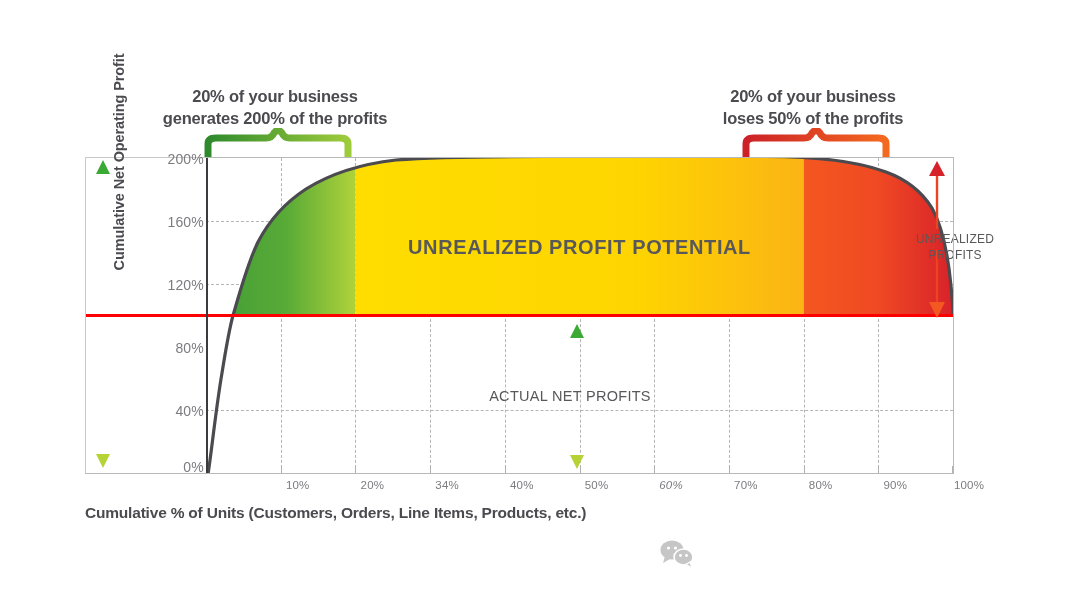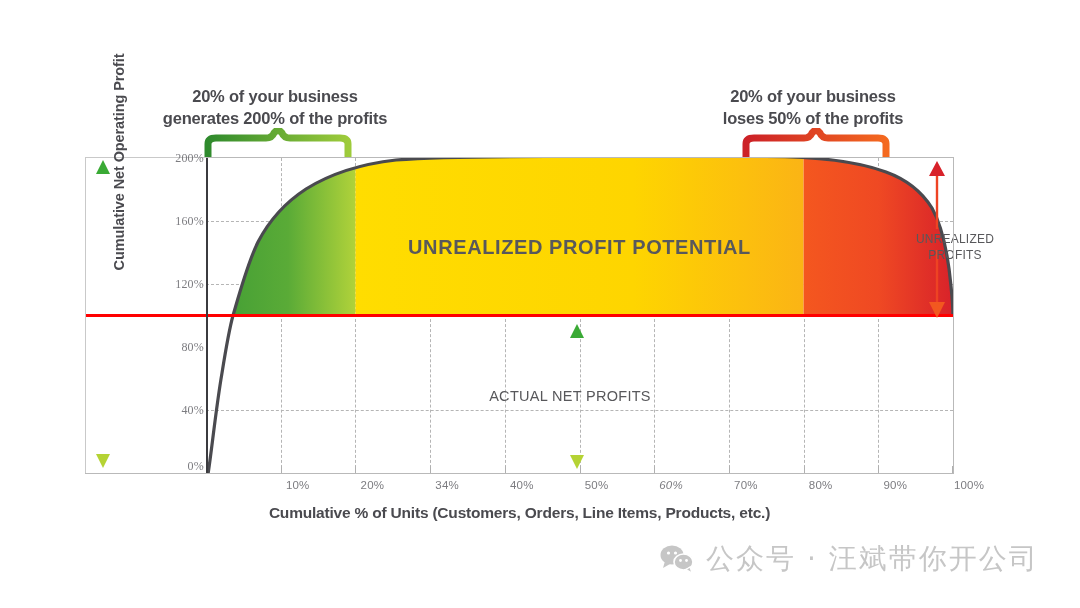--- a/index.html
+++ b/index.html
@@ -82,26 +82,25 @@
     position: absolute;
     left: 85px; top: 473px;
     width: 869px; height: 1px;
     background: #b9b9b9;
   }
 
   
   .ytick {
     position: absolute;
     right: 0;
-    font-size: 12px;
+    font-size: 14px;
     color: #7c7c80;
     text-align: right;
     width: 52px;
     letter-spacing: 0.2px;
-    font-family: Liberation Serif, serif;
   }
   #y-ticks { position: absolute; left: 148px; top: 158px; width: 56px; height: 315px; }
 
   
   #x-ticks { position: absolute; left: 206px; top: 479px; width: 747px; height: 18px; }
   .xtick {
     position: absolute;
     font-size: 11.5px;
     color: #7c7c80;
     transform: translateX(-50%);
@@ -145,21 +144,21 @@
     font-size: 14.5px;
     font-weight: bold;
     color: #4a4a4f;
     letter-spacing: -0.1px;
   }
   #x-axis-title {
     position: absolute;
     left: 85px;
     top: 504px;
     width: 869px;
-    text-align: center;
+    text-align: left;
     font-size: 15.5px;
     font-weight: bold;
     color: #4a4a4f;
     letter-spacing: -0.2px;
   }
 
   
   #band-label {
     position: absolute;
     left: 206px;
@@ -405,16 +404,15 @@
     <svg width="34" height="28" viewBox="0 0 34 28">
       <ellipse cx="12" cy="10" rx="11.5" ry="9.5" fill="#c6c6c6"></ellipse>
       <polygon points="5,16 3,23 10,19" fill="#c6c6c6"></polygon>
       <ellipse cx="23.5" cy="17" rx="9.5" ry="8" fill="#c6c6c6" stroke="#ffffff" stroke-width="1.6"></ellipse>
       <polygon points="30,22 32,28 26,24.5" fill="#c6c6c6" stroke="#ffffff" stroke-width="1.2"></polygon>
       <circle cx="8.5" cy="8" r="1.6" fill="#ffffff"></circle>
       <circle cx="15.5" cy="8" r="1.6" fill="#ffffff"></circle>
       <circle cx="20.5" cy="15.5" r="1.4" fill="#ffffff"></circle>
       <circle cx="26.5" cy="15.5" r="1.4" fill="#ffffff"></circle>
     </svg>
-    <span class="wm-text">公众号 · 汪斌带你开公司</span>
   </div>
 
 </div>
 
 </body></html>

